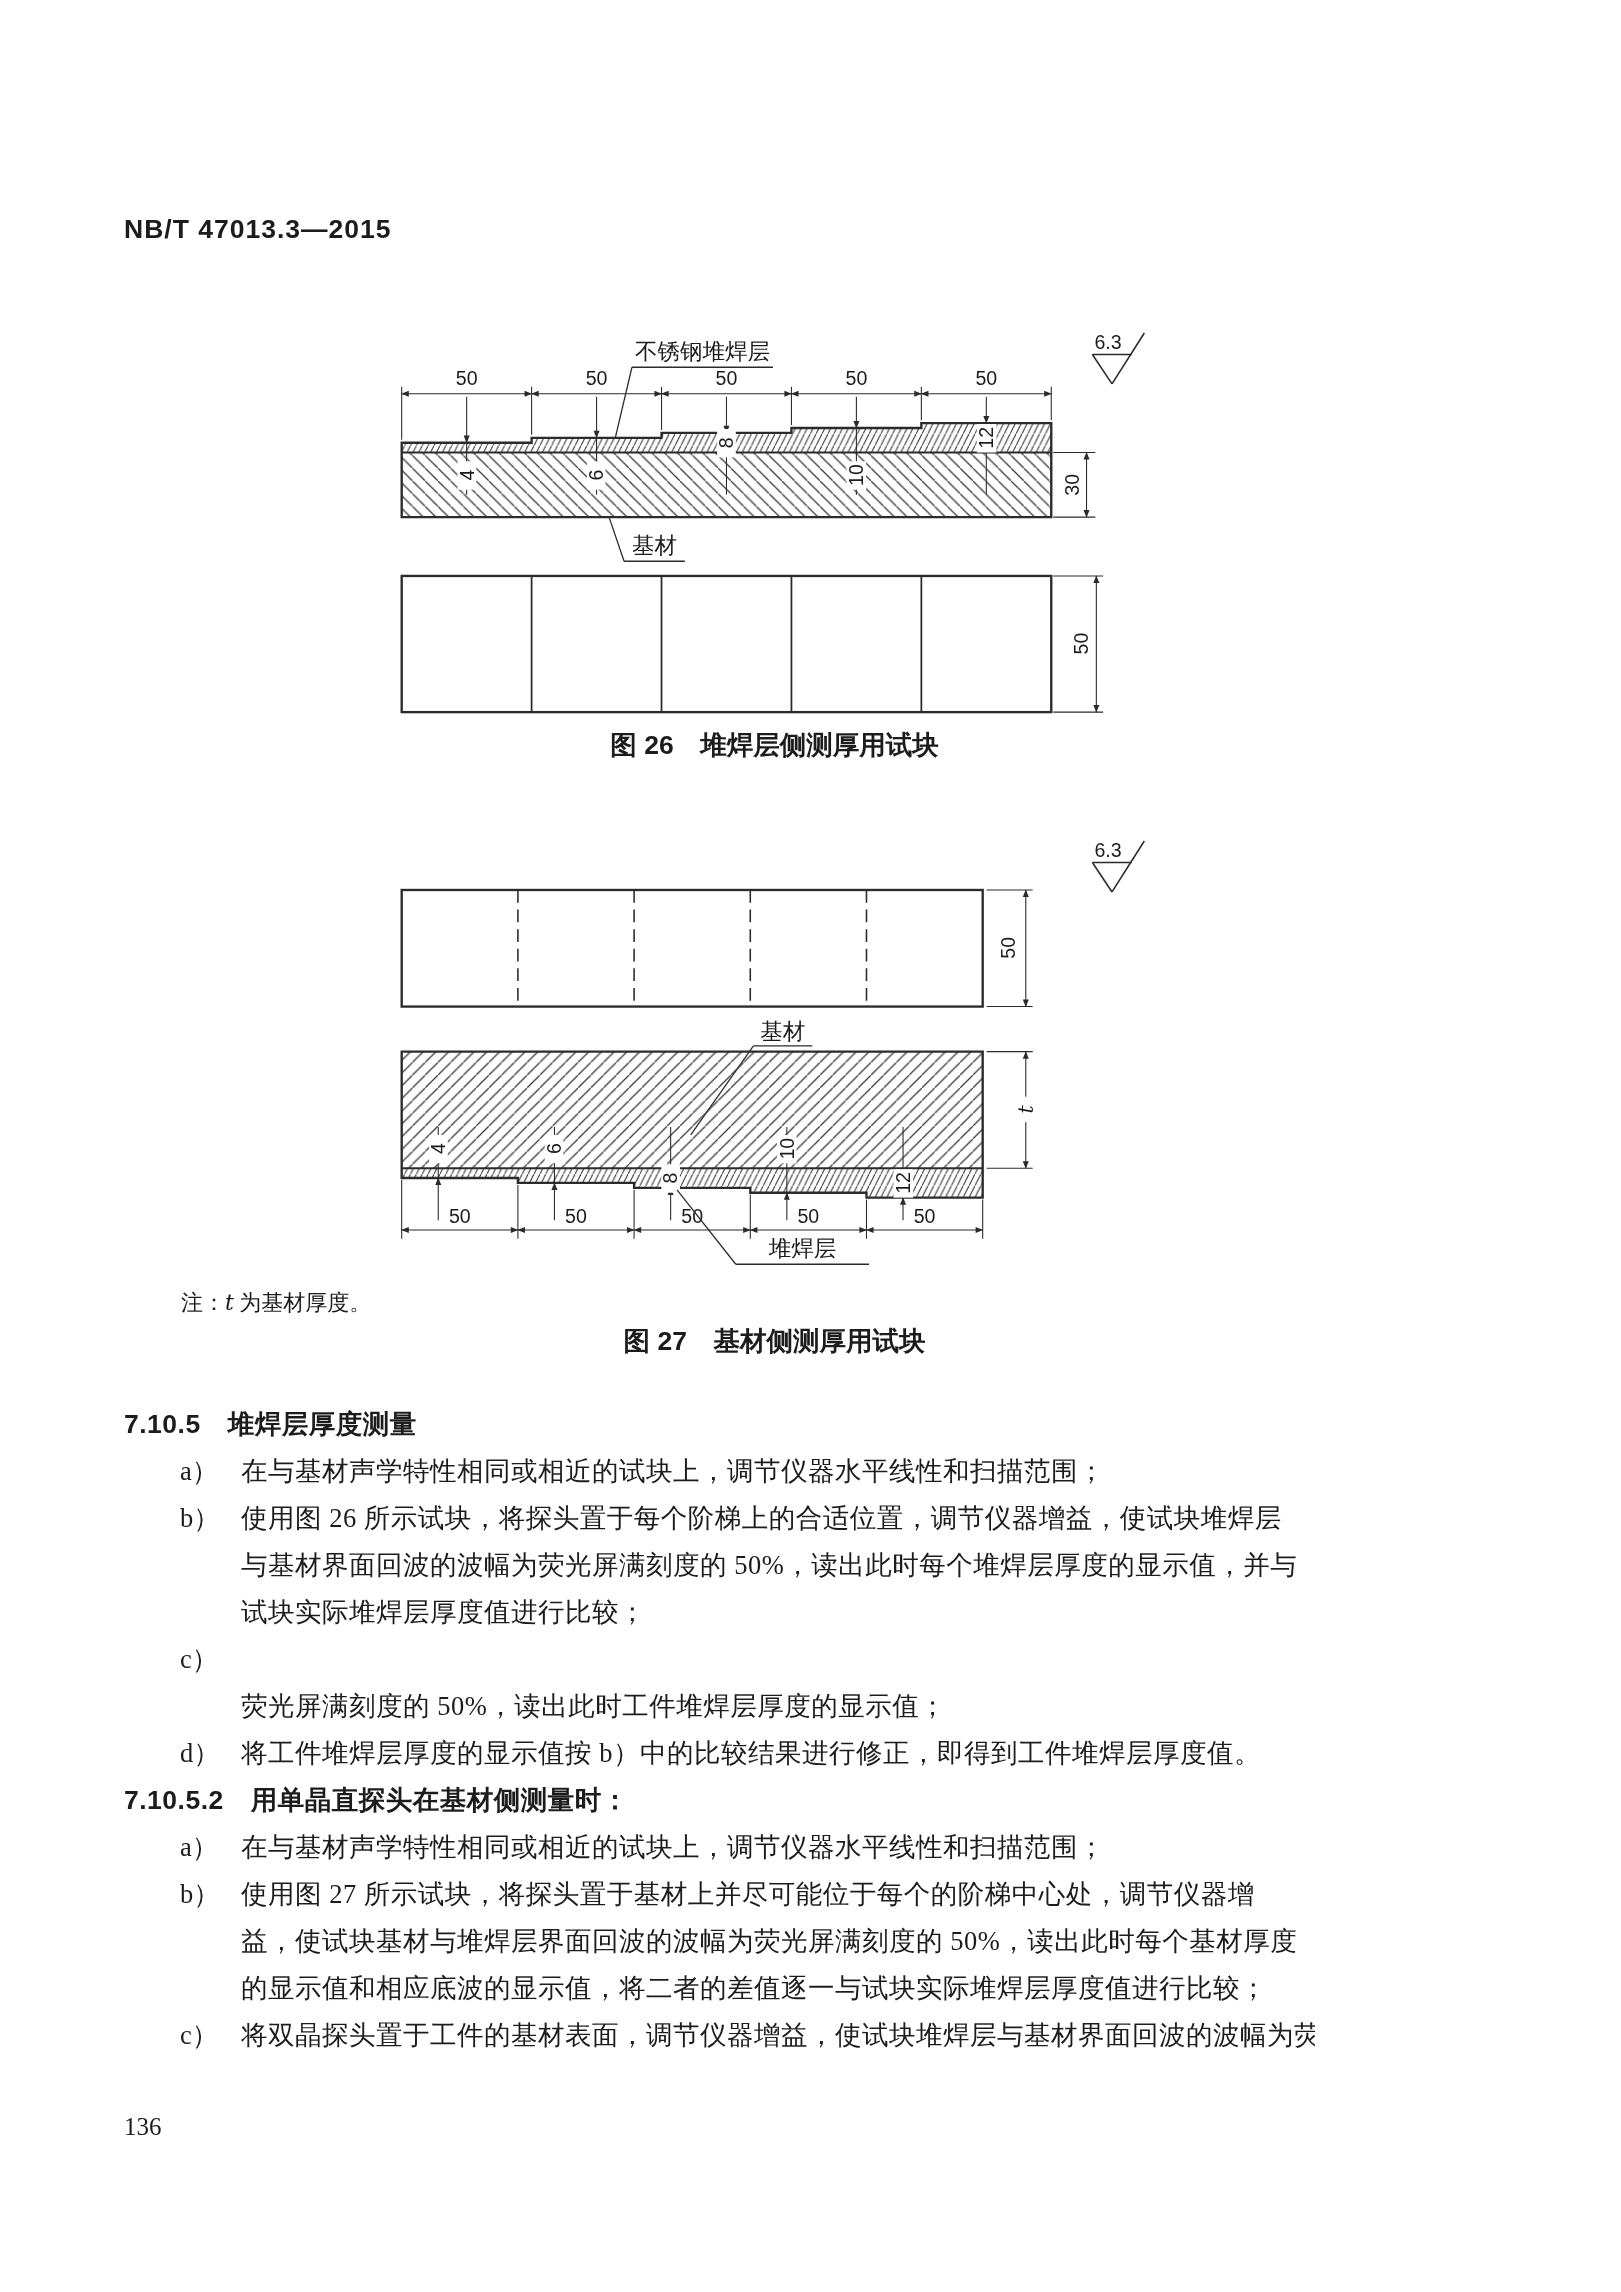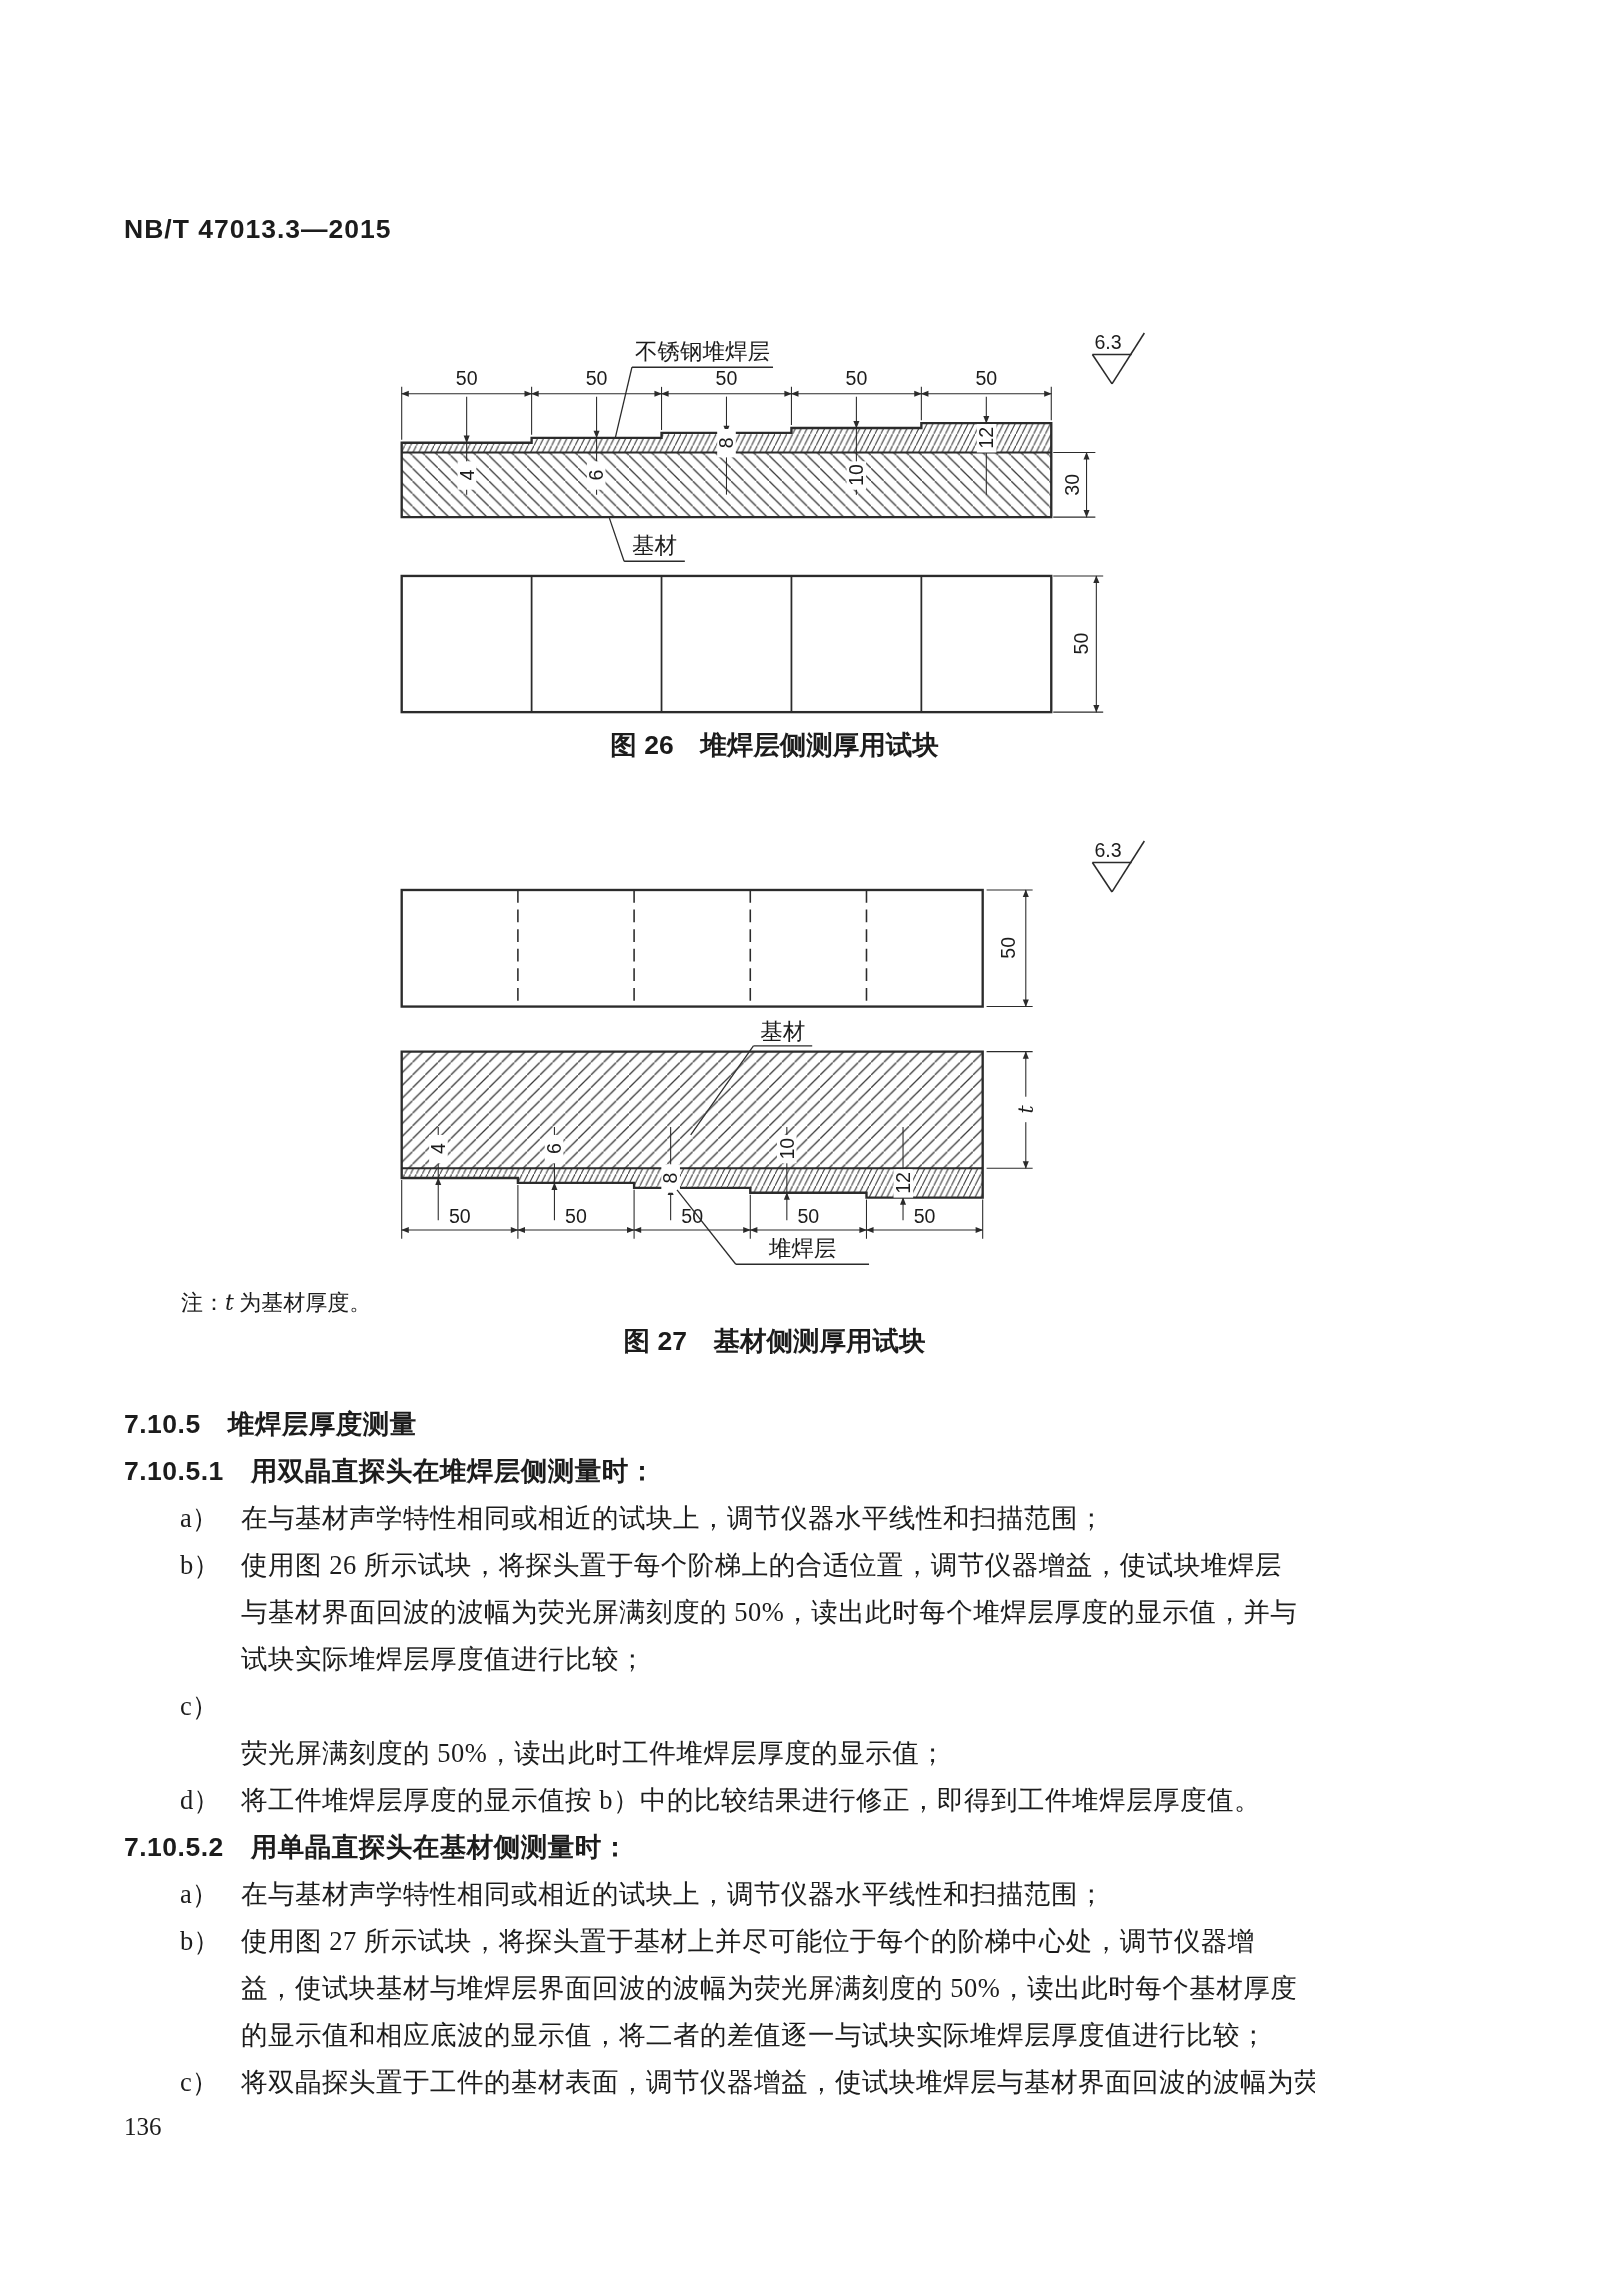--- a/index.html
+++ b/index.html
@@ -255,23 +255,20 @@
   </svg>
 
   <div class="note"><span>注：</span><span class="sym">t</span><span> 为基材厚度。</span></div>
 
   <div class="caption" style="top:1323px">图 27　基材侧测厚用试块</div>
 
   <div class="bodytext">
     <div class="row">
         <span class="h">7.10.5　堆焊层厚度测量</span>
       </div>
-    <div class="row">
-        <span class="h">7.10.5.1　用双晶直探头在堆焊层侧测量时：</span>
-      </div>
 
     <div class="row">
         <span class="ilabel">a）</span>
         <span class="itext">在与基材声学特性相同或相近的试块上，调节仪器水平线性和扫描范围；</span>
       </div>
     <div class="row">
         <span class="ilabel">b）</span>
         <span class="itext">使用图 26 所示试块，将探头置于每个阶梯上的合适位置，调节仪器增益，使试块堆焊层</span>
       </div>
     <div class="row">

